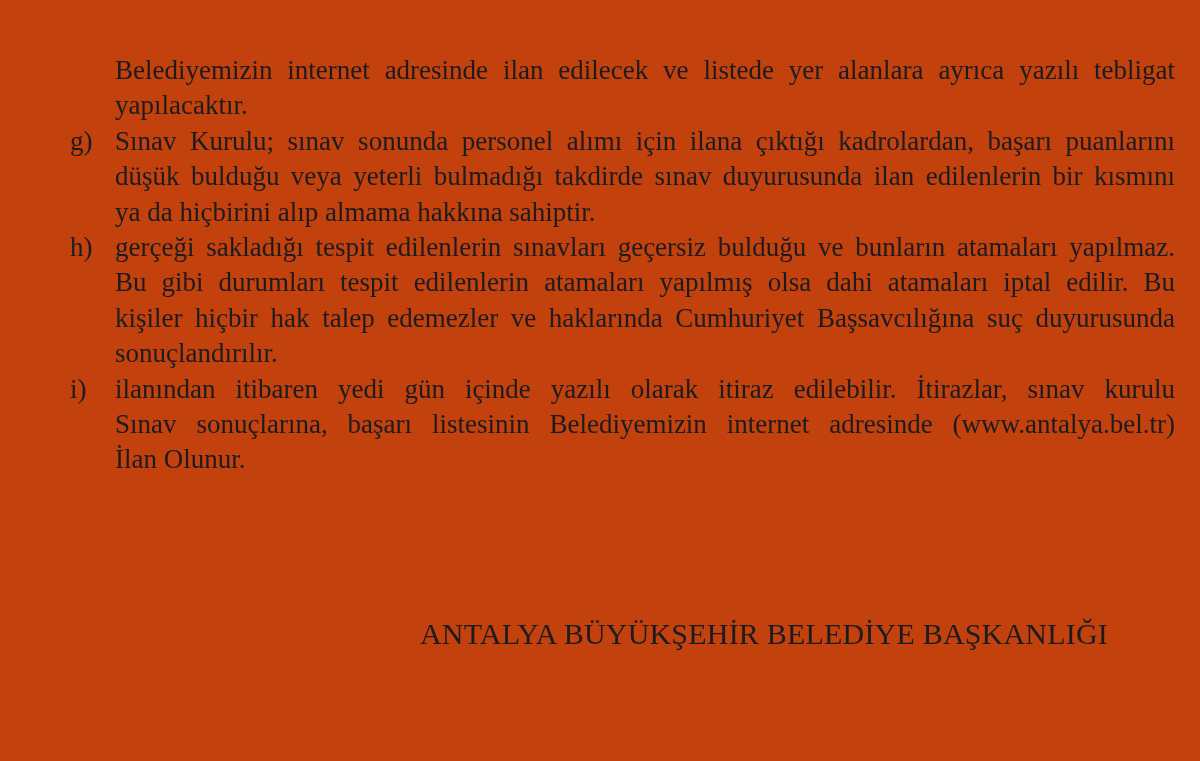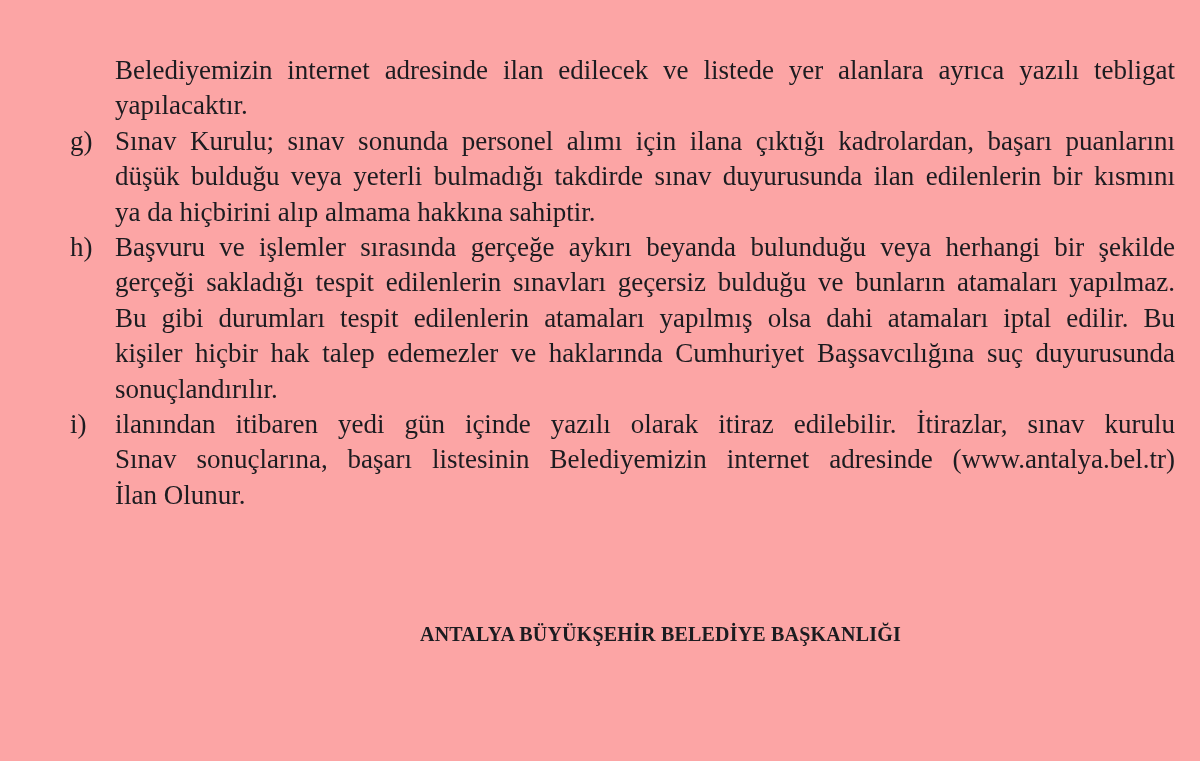--- a/index.html
+++ b/index.html
@@ -4,21 +4,21 @@
 <style>
   html, body {
     margin: 0;
     padding: 0;
     background: #ffffff;
   }
   .page {
     position: relative;
     width: 1200px;
     height: 761px;
-    background: #fca5a5;
+    background: #c2410c;
     overflow: hidden;
     font-family: "Liberation Serif", "DejaVu Serif", serif;
     color: #1c1c20;
   }
   .doc {
     position: absolute;
     top: 53px;
     left: 70px;
     width: 1105px;
     font-size: 27px;
@@ -45,22 +45,22 @@
   }
   .line.last {
     text-align: left;
     text-align-last: left;
     white-space: normal;
   }
   .signature {
     position: absolute;
     left: 420px;
     top: 616px;
-    font-size: 20px;
-    font-weight: bold;
+    font-size: 30px;
+    font-weight: normal;
     line-height: 36px;
     white-space: nowrap;
     letter-spacing: 0.2px;
   }
 </style>
 </head>
 <body>
 
 <div class="page">
   <div class="doc">
@@ -78,21 +78,20 @@
       <div class="lines">
         <div class="line">Sınav Kurulu; sınav sonunda personel alımı için ilana çıktığı kadrolardan, başarı puanlarını</div>
         <div class="line">düşük bulduğu veya yeterli bulmadığı takdirde sınav duyurusunda ilan edilenlerin bir kısmını</div>
         <div class="line last">ya da hiçbirini alıp almama hakkına sahiptir.</div>
       </div>
     </div>
 
     <div class="para">
       <div class="marker">h)</div>
       <div class="lines">
-        <div class="line">Başvuru ve işlemler sırasında gerçeğe aykırı beyanda bulunduğu veya herhangi bir şekilde</div>
         <div class="line">gerçeği sakladığı tespit edilenlerin sınavları geçersiz bulduğu ve bunların atamaları yapılmaz.</div>
         <div class="line">Bu gibi durumları tespit edilenlerin atamaları yapılmış olsa dahi atamaları iptal edilir. Bu</div>
         <div class="line">kişiler hiçbir hak talep edemezler ve haklarında Cumhuriyet Başsavcılığına suç duyurusunda</div>
         <div class="line last">sonuçlandırılır.</div>
       </div>
     </div>
 
     <div class="para">
       <div class="marker">i)</div>
       <div class="lines">

